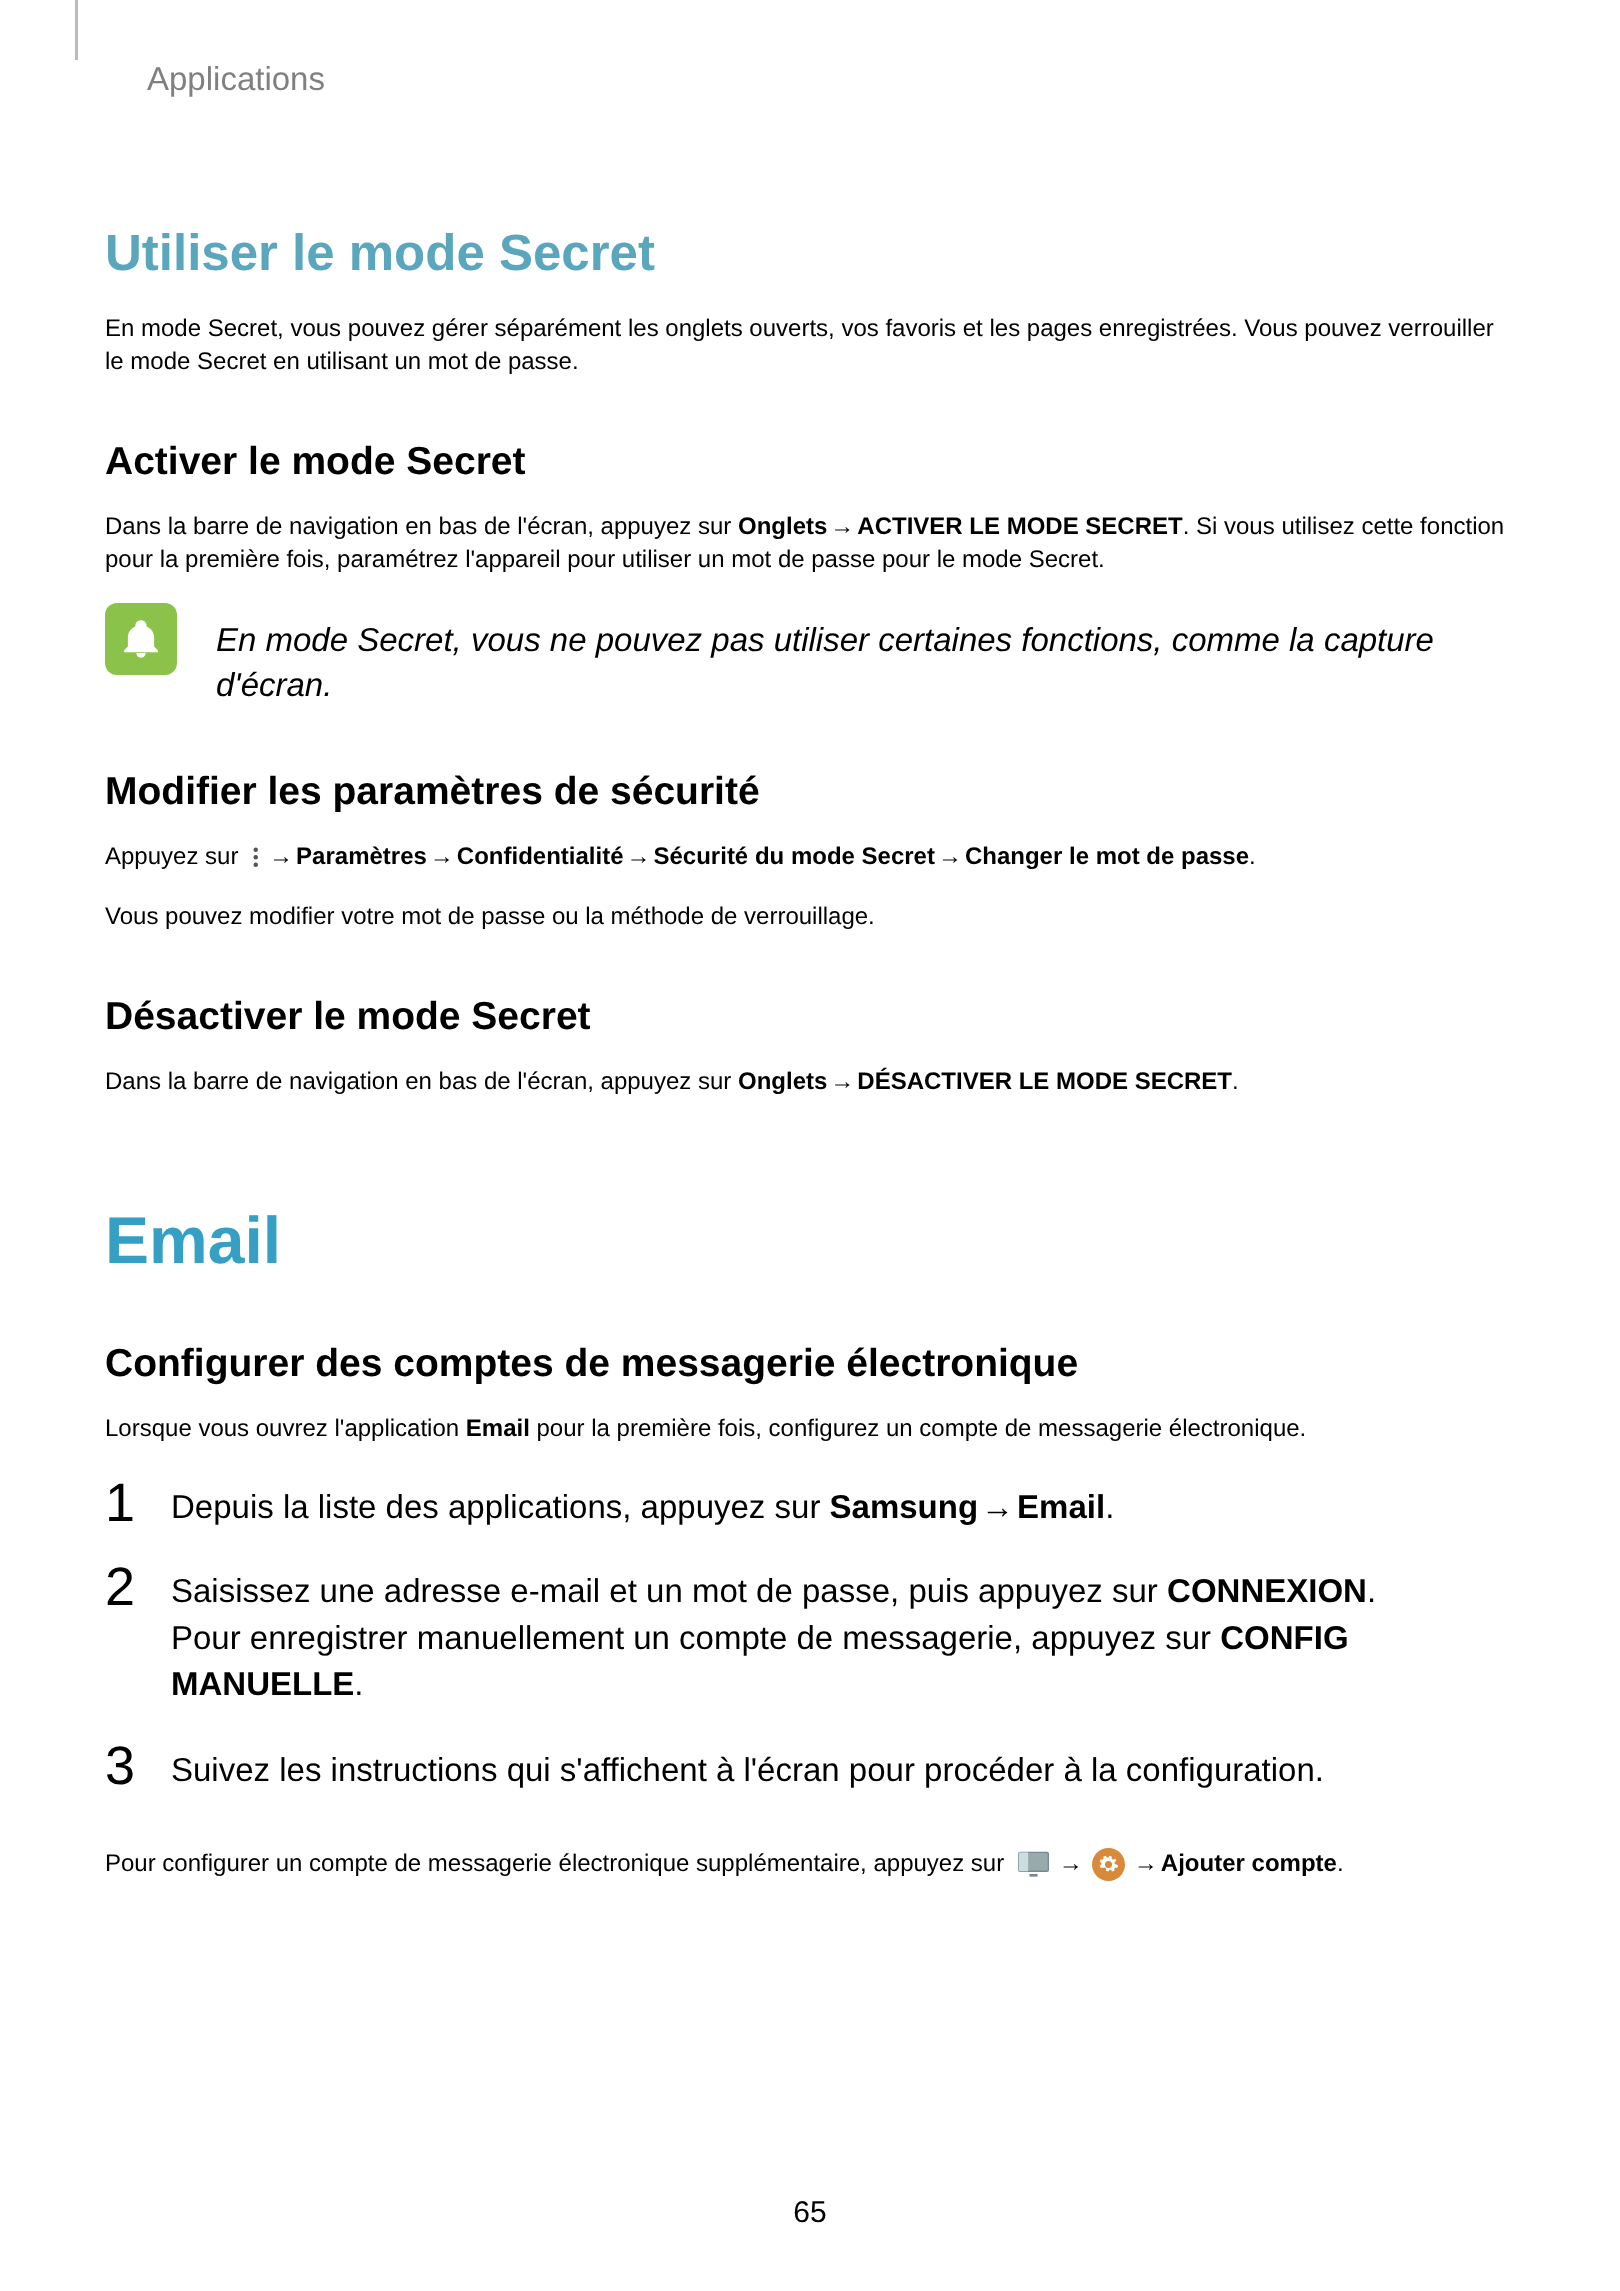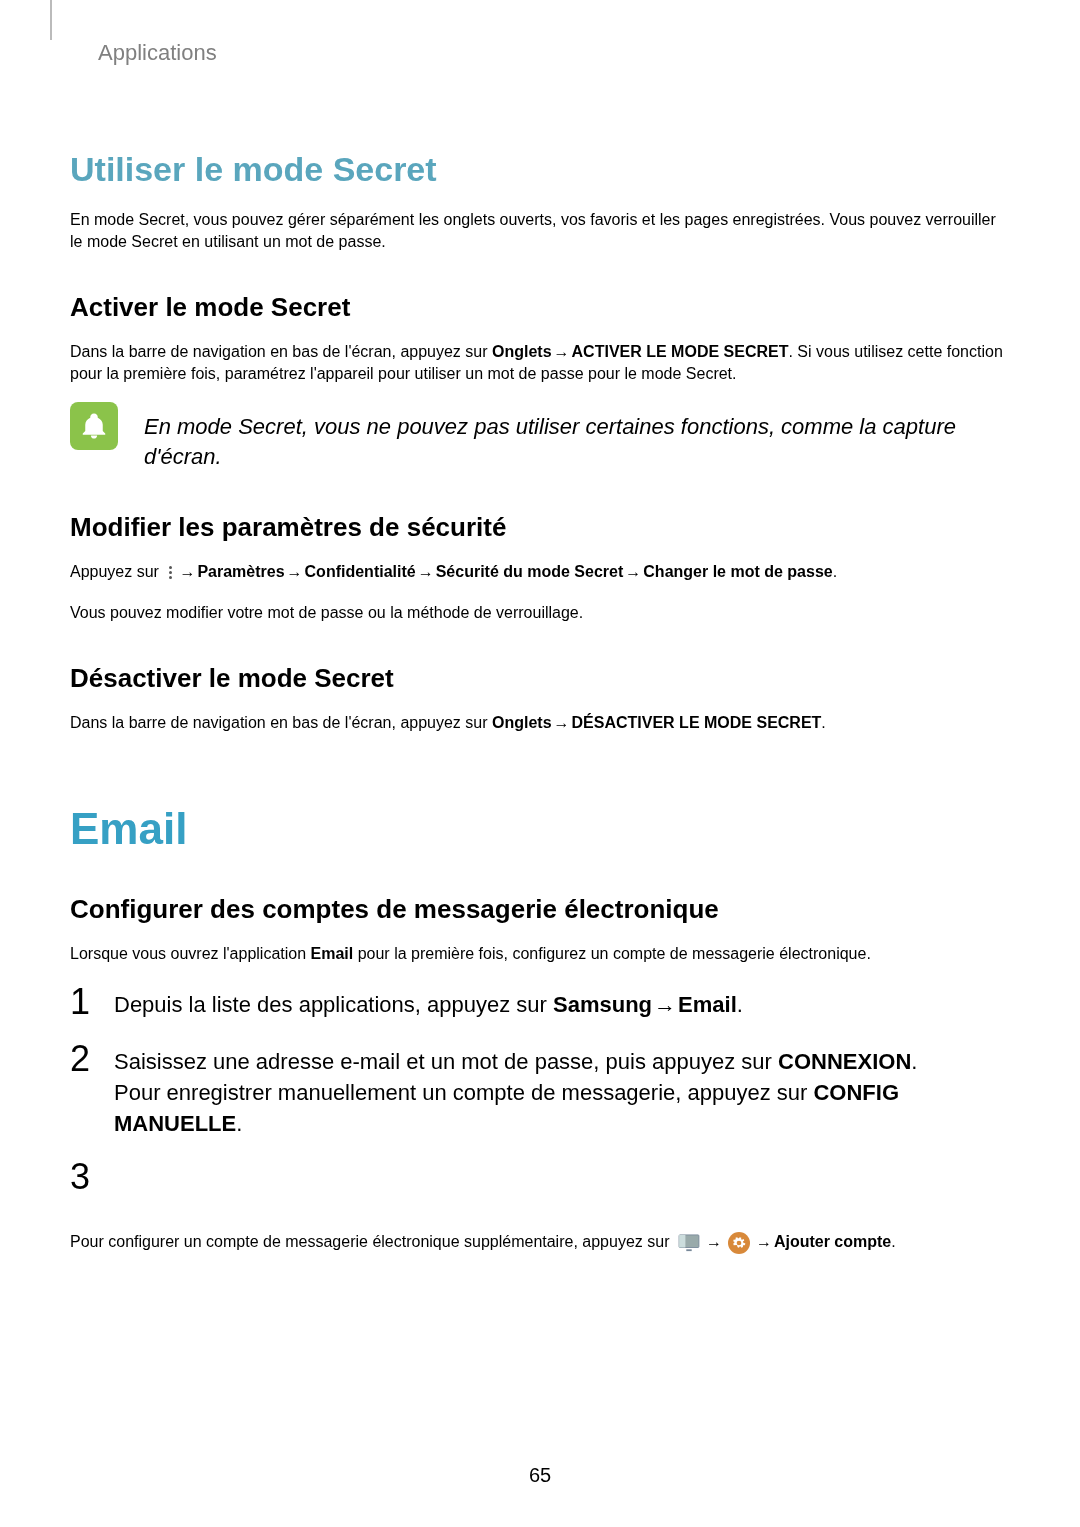--- a/index.html
+++ b/index.html
@@ -208,20 +208,21 @@
   <div class="step-row">
     <div class="step-num">2</div>
     <div class="step-body">
       <span>Saisissez une adresse e-mail et un mot de passe, puis appuyez sur </span><span class="inline-bold">CONNEXION</span><span>.</span><br>
       <span>Pour enregistrer manuellement un compte de messagerie, appuyez sur </span><span class="inline-bold">CONFIG MANUELLE</span><span>.</span>
     </div>
   </div>
 
   <div class="step-row">
     <div class="step-num">3</div>
+    <div class="step-body">Suivez les instructions qui s'affichent à l'écran pour procéder à la configuration.</div>
   </div>
 
   <div class="p" style="margin-top:36px;">
     <span>Pour configurer un compte de messagerie électronique supplémentaire, appuyez sur </span><span class="inline-monitor">
       <svg viewBox="0 0 24 20">
         <rect x="1" y="1" width="22" height="14" rx="1" fill="#9aa" stroke="#789" stroke-width="1"></rect>
         <rect x="1" y="1" width="7" height="14" fill="#cdd"></rect>
         <rect x="9" y="17" width="6" height="2" fill="#789"></rect>
       </svg>
     </span><span class="arrow"> → </span><span class="inline-gear">

